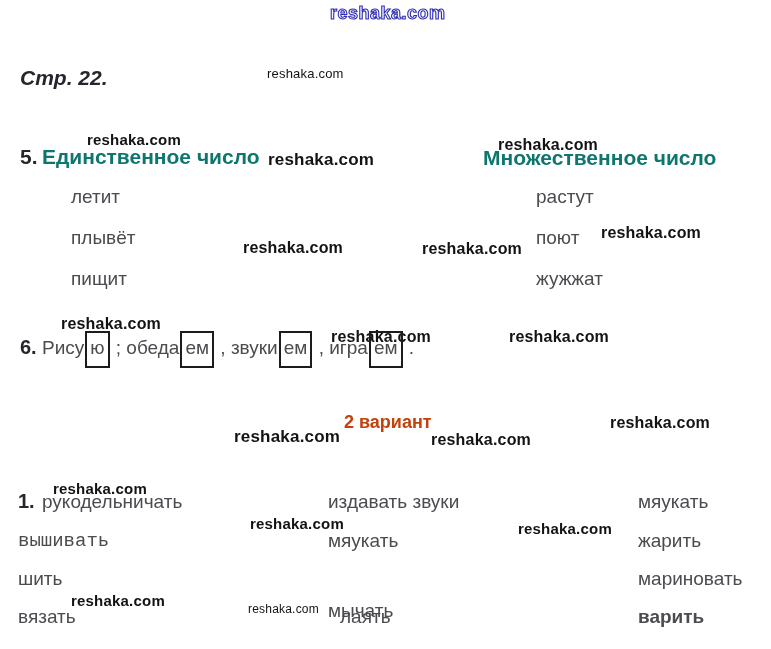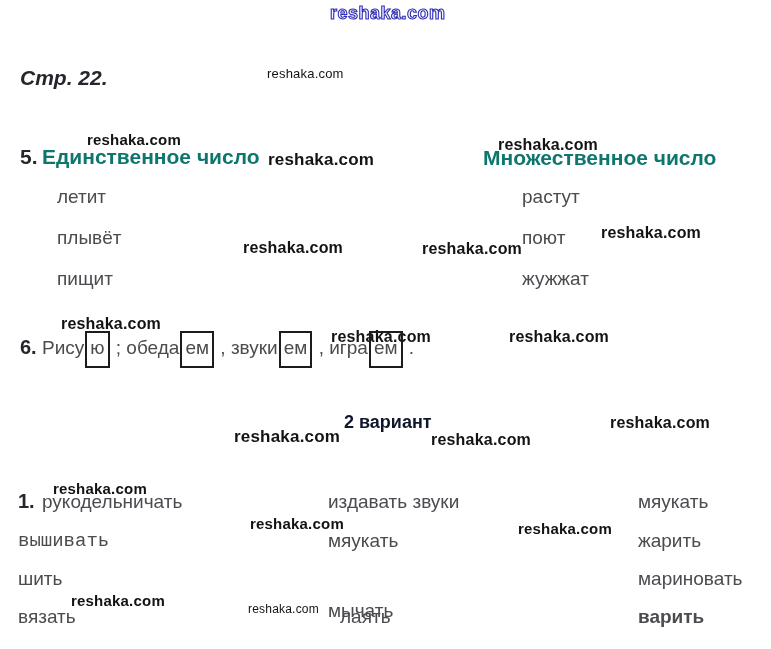--- a/index.html
+++ b/index.html
@@ -34,28 +34,28 @@
     color: #0f766e;
     font-weight: 700;
     font-size: 21px;
   }
   .num { color: #26262c; font-weight: 700; }
   .word {
     color: #4b4b50;
     font-size: 19px;
     font-weight: 400;
   }
-  .wlist .word { display: block; margin-bottom: 19px; }
+  .wlist .word { display: block; margin-bottom: 19px; margin-left: 14px; }
   .boxed {
     border: 2px solid #1c1c1c;
     padding: 4px 3px 8px 3px;
     margin: 0 1px;
   }
   .variant {
-    color: #0f172a;
+    color: #c2410c;
     font-weight: 700;
     font-size: 18px;
   }
   .s6line { font-size: 19px; }
 </style>
 </head>
 <body>
 
 <div>
 

